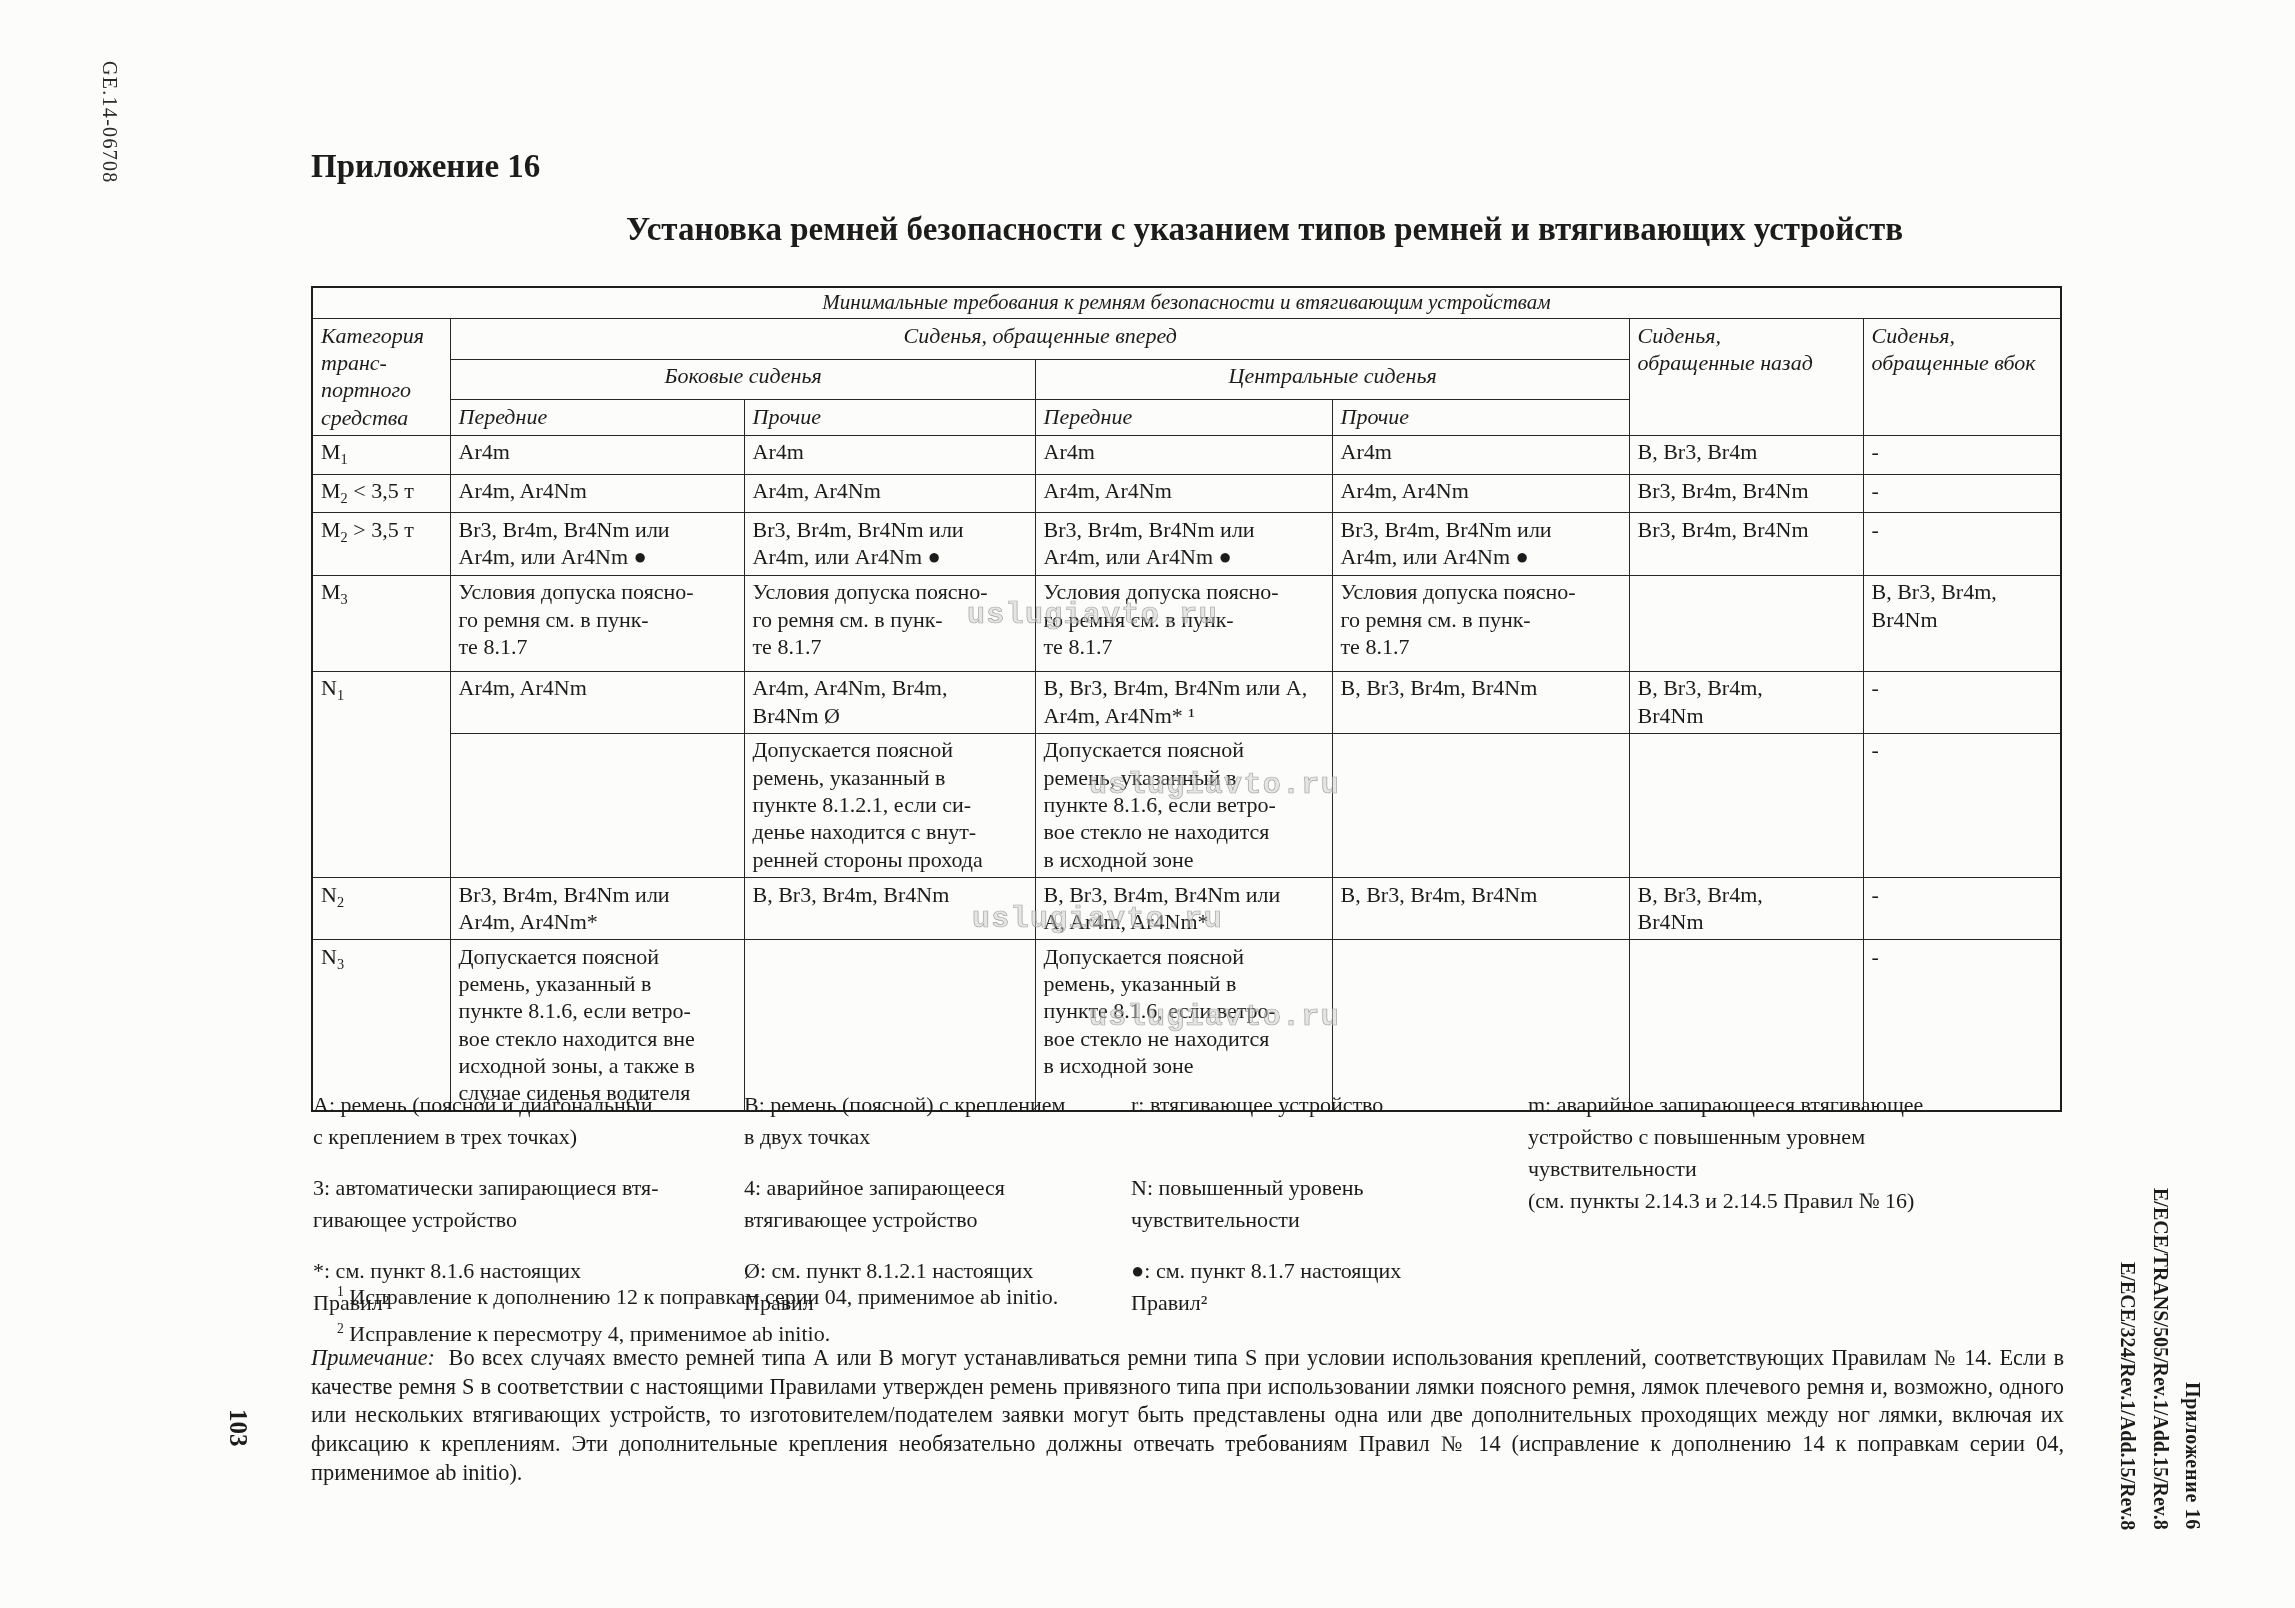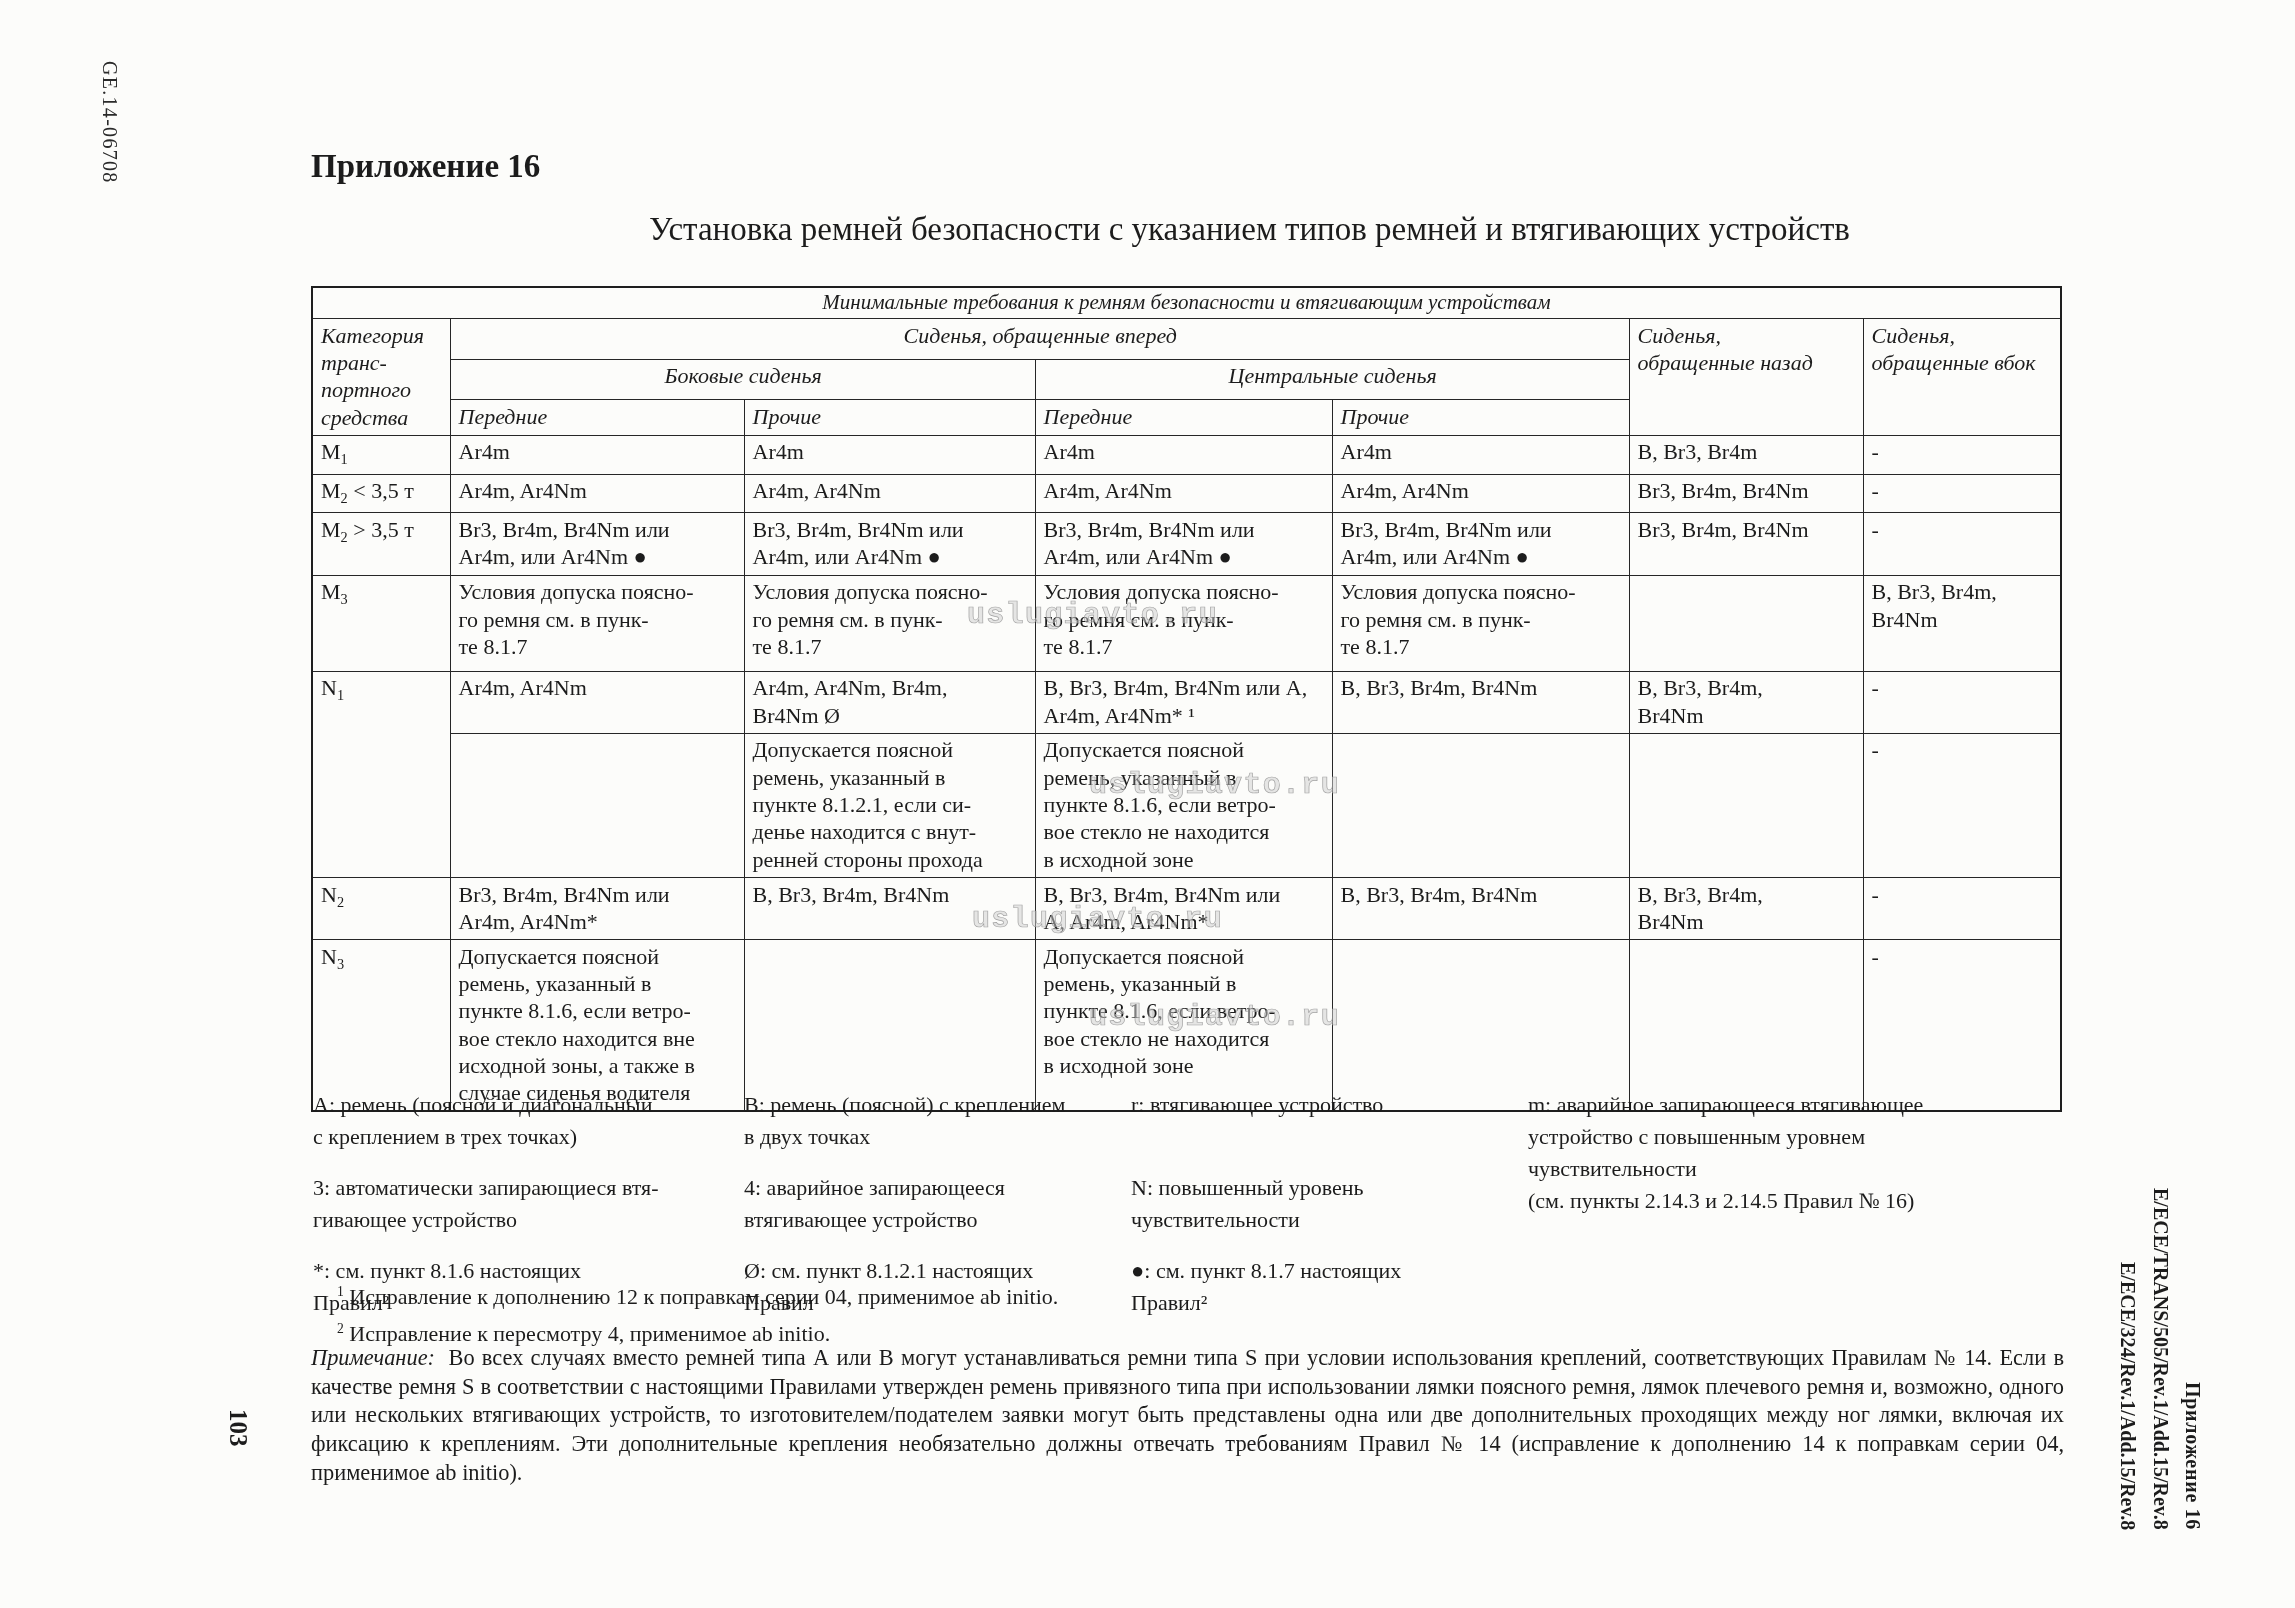--- a/index.html
+++ b/index.html
@@ -11,21 +11,21 @@
   
   .vtext { position:absolute; writing-mode:vertical-lr; white-space:nowrap; }
   .left-code { left:98px; top:61px; font-size:20px; letter-spacing:1.3px; color:#2a2a2a; }
   .page-num  { left:224px; top:1409px; font-size:25px; font-weight:bold; }
   .right-block { left:2112px; top:1010px; height:520px; font-size:20px; font-weight:bold; line-height:1.62; }
   .right-block div { block-size:auto; inline-size:520px; text-align:end; }
   .right-block .annex-line { letter-spacing:0.7px; }
 
   
   .annex-heading { position:absolute; left:311px; top:148px; font-size:33px; font-weight:bold; }
-  .main-title { position:absolute; left:433px; top:211px; width:1633px; text-align:center; font-size:33px; font-weight:normal; }
+  .main-title { position:absolute; left:448px; top:211px; width:1633px; text-align:center; font-size:33px; font-weight:bold; }
 
   
   table.main { position:absolute; left:311px; top:286px; width:1750px; border-collapse:collapse; table-layout:fixed; }
   table.main td {
     border:1.3px solid #262626; vertical-align:top; text-align:left;
     font-weight:normal; padding:2.7px 6.7px 4px 8px;
     font-size:22px; line-height:1.24; white-space:pre-line; overflow:hidden;
   }
   table.main { border:2px solid #1e1e1e; }
   table.main .hdr { font-style:italic; }

